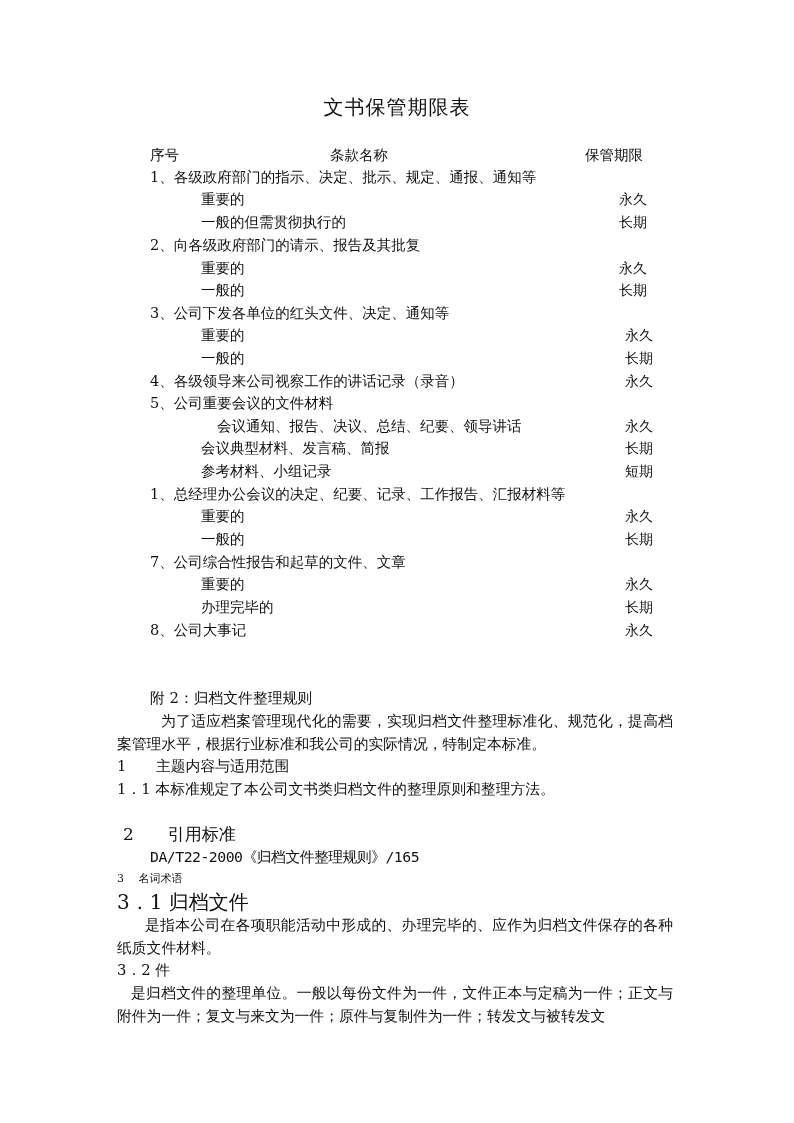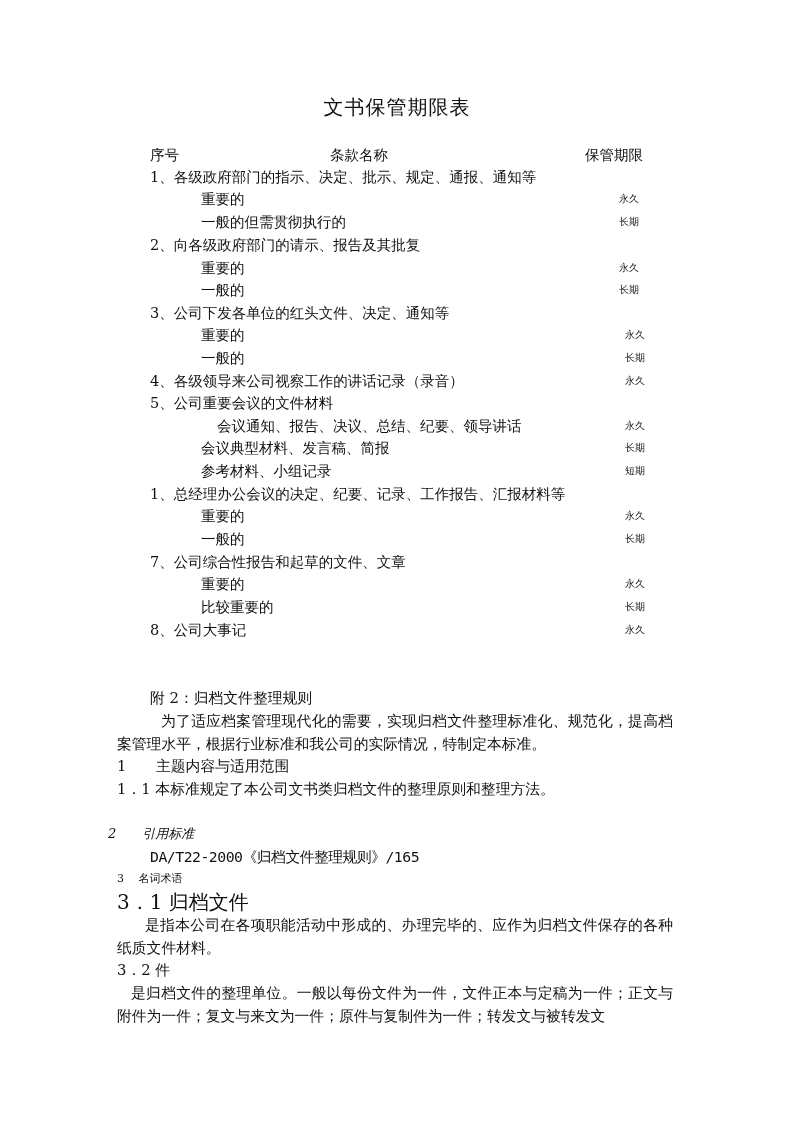--- a/index.html
+++ b/index.html
@@ -10,21 +10,21 @@
   }
   .page { position: absolute; left: 0; top: 0; width: 794px; height: 1123px; }
   .title {
     position: absolute; left: 0; width: 794px; top: 94px;
     text-align: center; font-size: 20px; line-height: 26px; letter-spacing: 1px;
   }
   .line {
     position: absolute; font-size: 14.5px; line-height: 20px; white-space: nowrap;
   }
   .period {
-    position: absolute; font-size: 10px; line-height: 20px; white-space: nowrap;
+    position: absolute; font-size: 14px; line-height: 20px; white-space: nowrap;
   }
   .para {
     position: absolute; left: 117px; width: 556px;
     font-size: 14.8px; line-height: 22.5px; text-align: justify;
   }
 </style>
 </head>
 <body>
 
 <div class="page">
@@ -80,34 +80,34 @@
     <div class="period" style="left:625px; top:506px;">永久</div>
 
     <div class="line" style="left:201px; top:529px;">一般的</div>
     <div class="period" style="left:625px; top:529px;">长期</div>
 
     <div class="line" style="left:150px; top:552px;">7、公司综合性报告和起草的文件、文章</div>
 
     <div class="line" style="left:201px; top:574px;">重要的</div>
     <div class="period" style="left:625px; top:574px;">永久</div>
 
-    <div class="line" style="left:201px; top:597px;">比较重要的</div>
+    <div class="line" style="left:201px; top:597px;">办理完毕的</div>
     <div class="period" style="left:625px; top:597px;">长期</div>
 
     <div class="line" style="left:150px; top:620px;">8、公司大事记</div>
     <div class="period" style="left:625px; top:620px;">永久</div>
   </div>
 
   <div class="line" style="left:150px; top:688px; font-size:14.8px;">附 2：归档文件整理规则</div>
 
   <div class="para" style="top:710px; text-indent:44px;">为了适应档案管理现代化的需要，实现归档文件整理标准化、规范化，提高档案管理水平，根据行业标准和我公司的实际情况，特制定本标准。</div>
 
   <div class="line" style="left:117px; top:756px; font-size:14.8px;">1　　主题内容与适用范围</div>
   <div class="line" style="left:117px; top:779px; font-size:14.8px;">1．1 本标准规定了本公司文书类归档文件的整理原则和整理方法。</div>
-  <div class="line" style="left:108px; top:824px; font-size:13px;font-style:italic;">2　　引用标准</div>
+  <div class="line" style="left:123px; top:824px; font-size:17px;">2　　引用标准</div>
   <div class="line" style="left:150px; top:847px; font-size:14.8px; font-family:'DejaVu Sans Mono','Liberation Mono',monospace; letter-spacing:-0.5px;">DA/T22-2000《归档文件整理规则》/165</div>
   <div class="line" style="left:117px; top:869px; font-size:11px;">3　 名词术语</div>
   <div class="line" style="left:117px; top:892px; font-size:20px;">3．1 归档文件</div>
 
   <div class="para" style="top:914px; text-indent:28px;">是指本公司在各项职能活动中形成的、办理完毕的、应作为归档文件保存的各种纸质文件材料。</div>
 
   <div class="line" style="left:117px; top:960px; font-size:14.8px;text-align:center;">3．2 件</div>
 
   <div class="para" style="top:982px; text-indent:14px;">是归档文件的整理单位。一般以每份文件为一件，文件正本与定稿为一件；正文与附件为一件；复文与来文为一件；原件与复制件为一件；转发文与被转发文</div>
 

